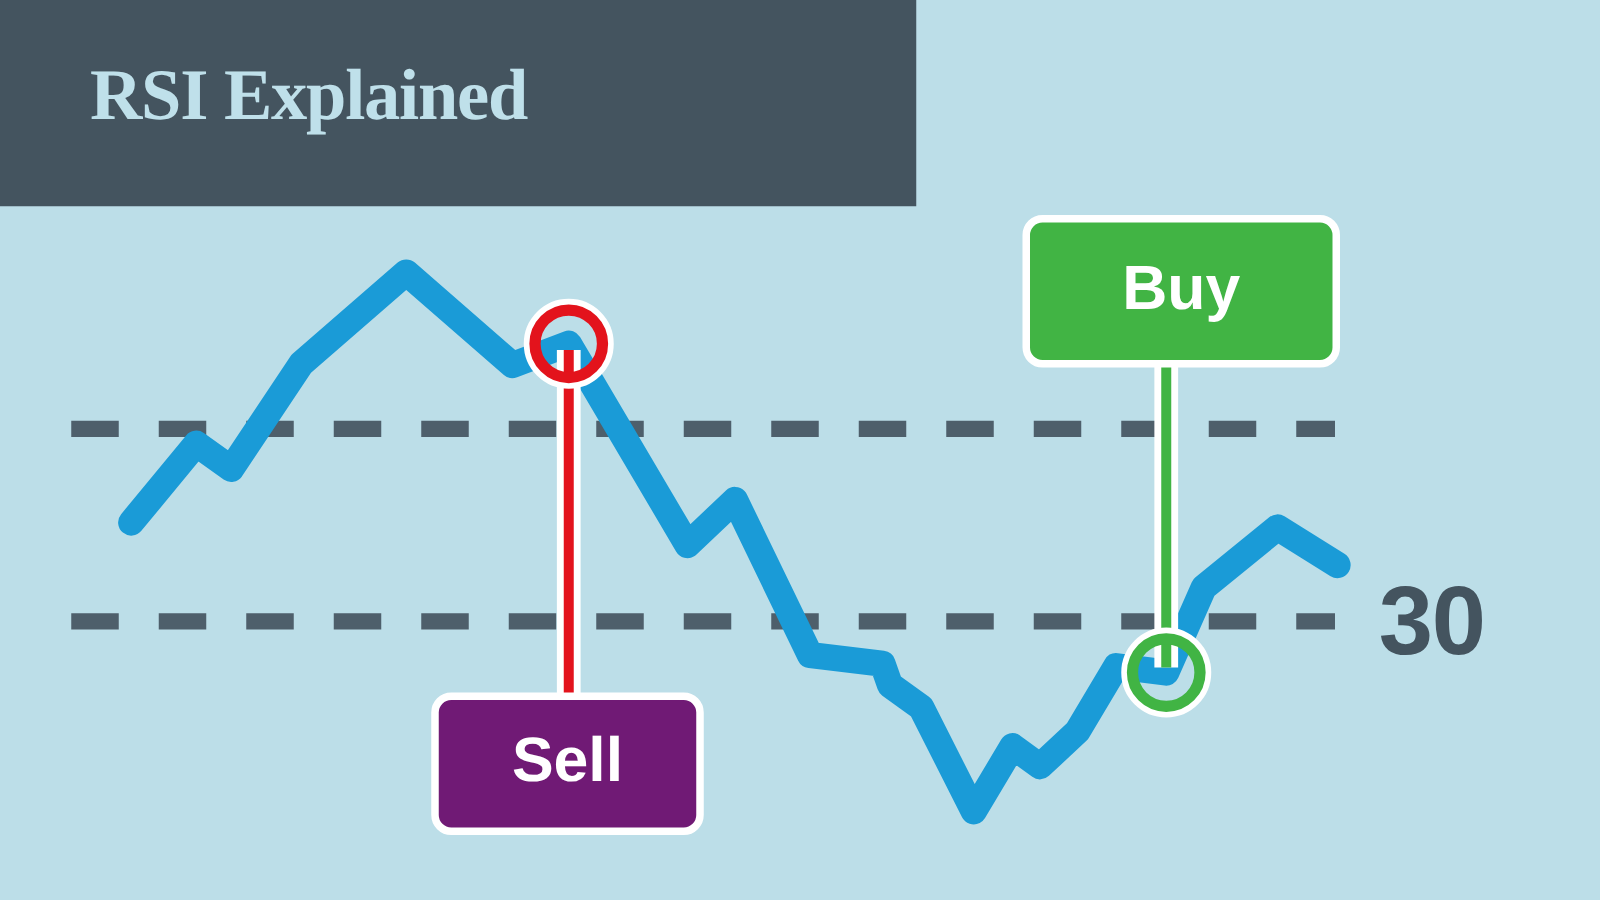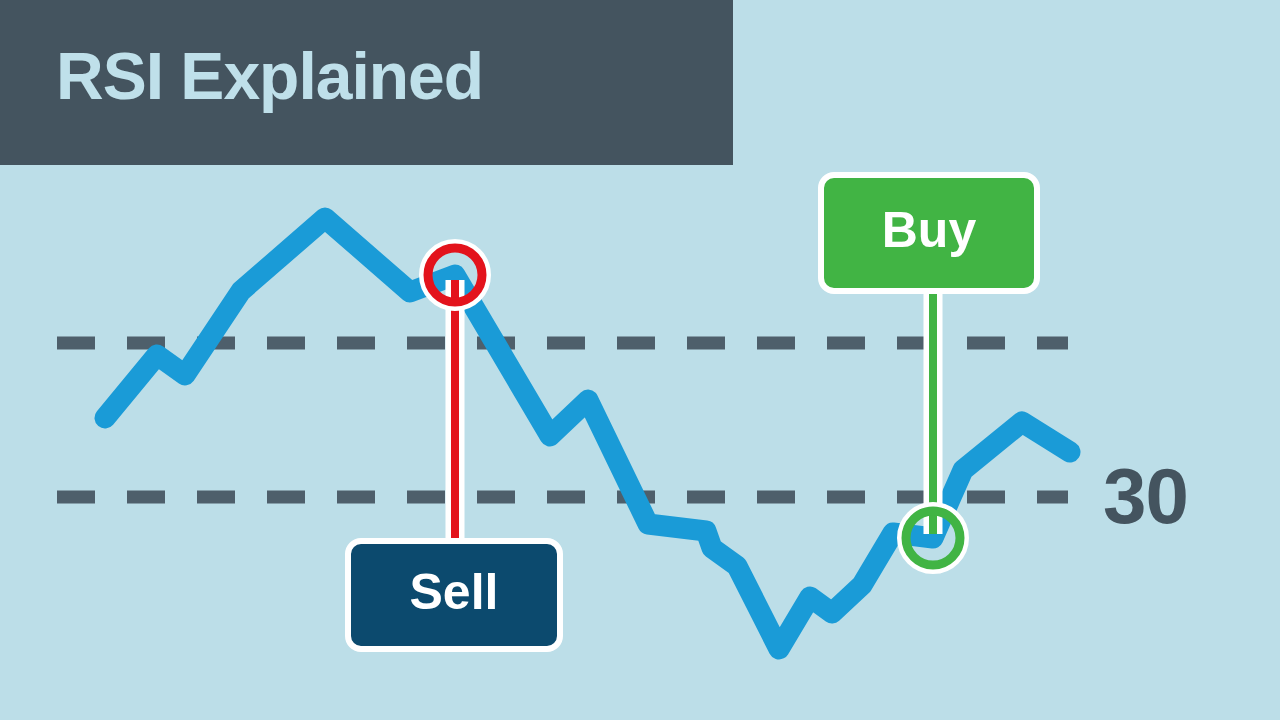--- a/index.html
+++ b/index.html
@@ -20,28 +20,29 @@
   #title-banner {
     position: absolute;
     left: 0;
     top: 0;
     width: 733px;
     height: 165px;
     background: #44545f;
   }
   #title-text {
     position: absolute;
-    left: 56px;
+    left: 72px;
     top: 18px;
-    font-size: 66px;
+    font-size: 58px;
     font-weight: bold;
     letter-spacing: -1px;
     color: #bfe0ea;
     line-height: 116px;
     white-space: nowrap;
+    font-family: Liberation Serif, serif;
   }
   
   #chart-svg {
     position: absolute;
     left: 0;
     top: 0;
     width: 1280px;
     height: 720px;
   }
   
@@ -65,21 +66,21 @@
     border: 6px solid #ffffff;
     box-sizing: border-box;
     color: #ffffff;
     font-size: 50px;
     font-weight: bold;
     letter-spacing: 0px;
   }
   #badge-buy {
     left: 818px;
     top: 172px;
-    width: 222px;
+    width: 254px;
     height: 122px;
     background: #41b444;
   }
   #badge-sell {
     left: 345px;
     top: 538px;
     width: 218px;
     height: 114px;
     background: #e3131c;
   }
@@ -115,21 +116,21 @@
       <circle cx="933" cy="538" r="27" fill="none" stroke="#41b444" stroke-width="9"></circle>
     </g>
   </svg>
 
   <div class="axis-label" id="label-30" style="color: rgb(68, 84, 95);">30</div>
 
   <div class="badge" id="badge-buy" style="background: rgb(65, 180, 68);">
     <span class="badge-label">Buy</span>
   </div>
 
-  <div class="badge" id="badge-sell" style="background: #0c4a6e;">
+  <div class="badge" id="badge-sell" style="background: #701a75; margin-top: 16px;">
     <span class="badge-label">Sell</span>
   </div>
 
   <div id="title-banner" style="background: rgb(68, 84, 95);">
     <div id="title-text" style="color: rgb(191, 224, 234);">RSI Explained</div>
   </div>
 
 </div>
 
 </body></html>

